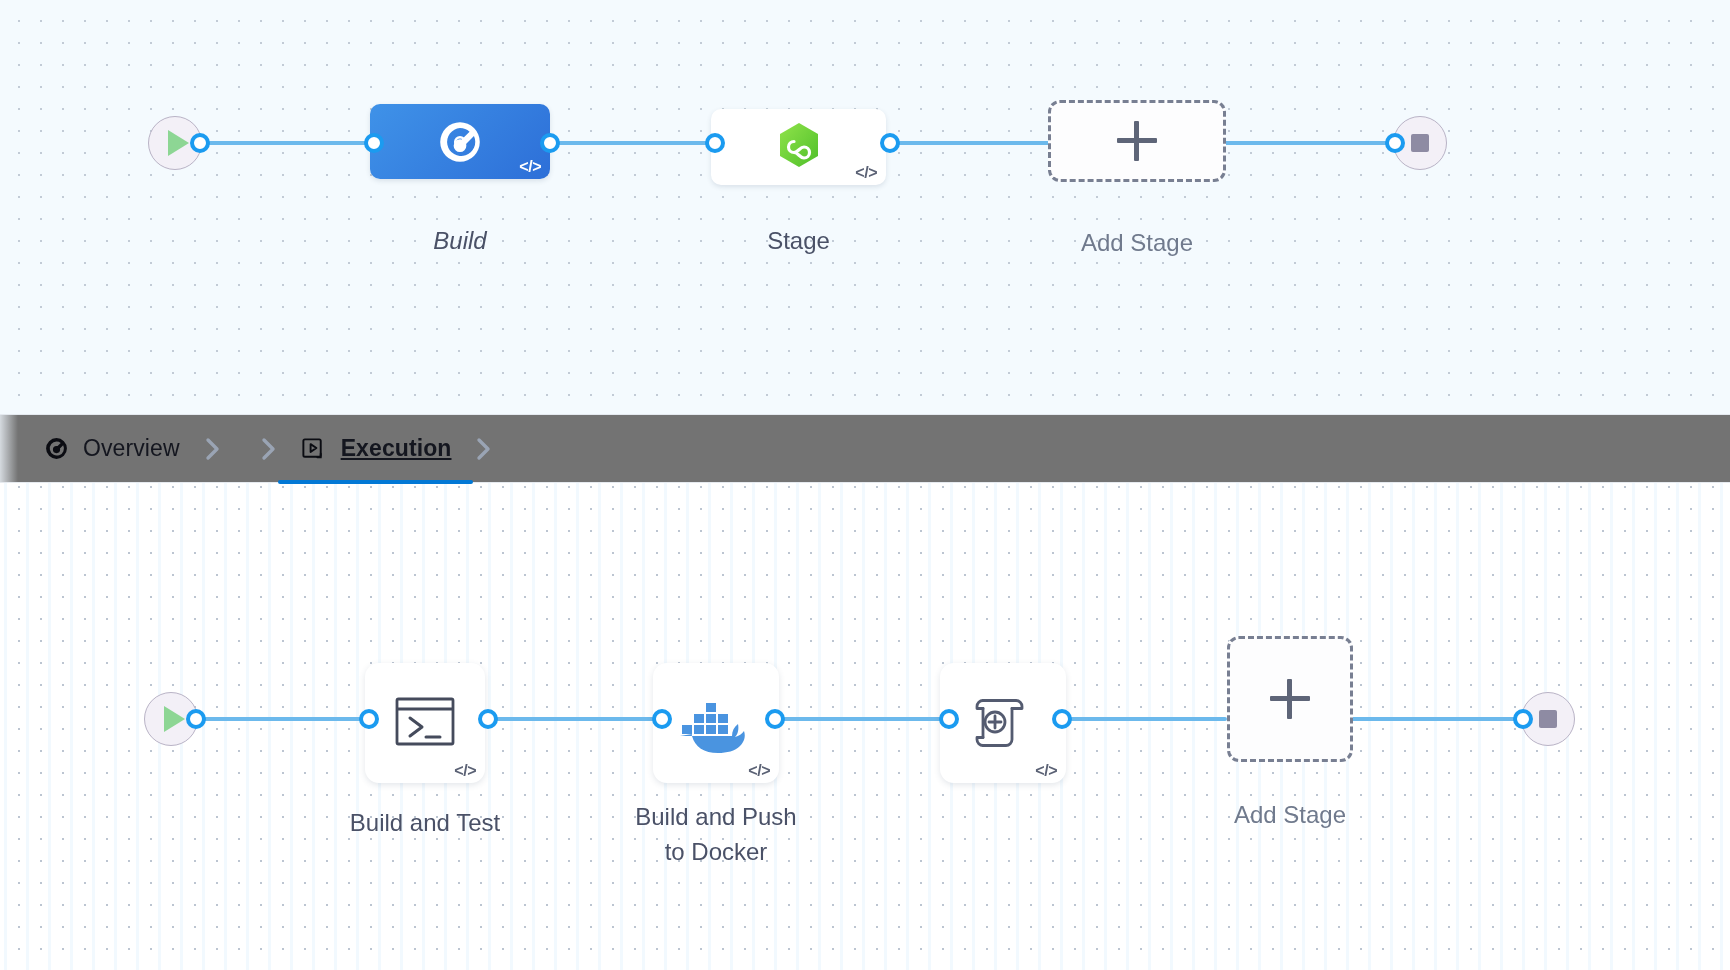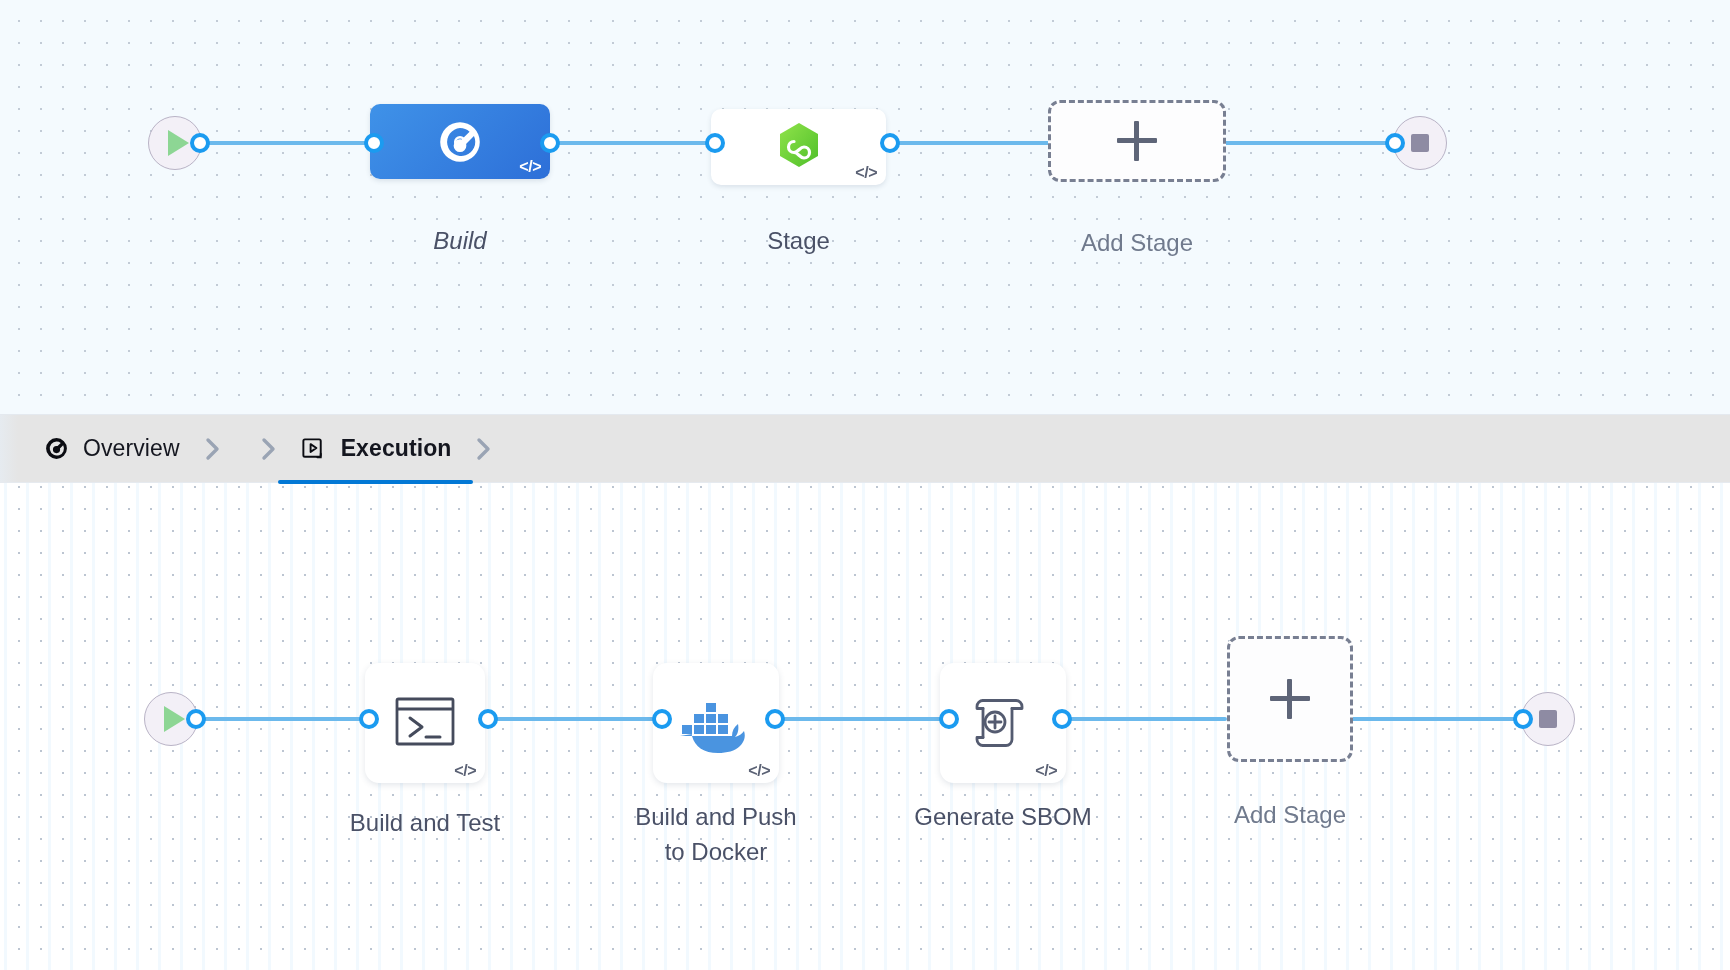--- a/index.html
+++ b/index.html
@@ -21,40 +21,40 @@
     overflow: hidden;
   }
   .stage-canvas::after {
     content: ""; position: absolute; left: 0; right: 0; bottom: 0; height: 1px;
     background: #e4e9ef;
   }
 
   
   .tabbar {
     position: absolute; left: 0; top: 415px; width: 1730px; height: 68px;
-    background: #e5e5e5;
+    background: #737373;
     display: flex; align-items: center;
     border-bottom: 1px solid #e6eaef;
     z-index: 5;
   }
   .tabbar::before{
     content:""; position:absolute; left:0; top:0; width:18px; height:100%;
     background: linear-gradient(to right, rgba(230,236,242,.85), rgba(255,255,255,0));
     pointer-events:none;
   }
   .tab {
     display: flex; align-items: center; gap: 13px;
     height: 68px; padding: 0 4px;
     position: relative;
     cursor: pointer;
   }
   .tab .tab-label {
     font-size: 23px; color: #14161f; letter-spacing: .1px; white-space: nowrap;
   }
-  .tab.active .tab-label { font-weight: bold; }
+  .tab.active .tab-label { font-weight: bold; text-decoration: underline; }
   .tab.active::after {
     content: ""; position: absolute; left: -18px; right: -18px; bottom: -1px;
     height: 4px; background: #0278d5; border-radius: 2px;
   }
   .tab-icon { width: 28px; height: 28px; display: flex; align-items: center; justify-content: center; }
   .tab-sep {
     width: 56px; display: flex; align-items: center; justify-content: center;
     color: #9aa4b4;
   }
 
@@ -293,21 +293,20 @@
           <path d="M42 16.5v31a6 6 0 0 1-6 6H13"></path>
           <path d="M13 16.5v29"></path>
           <path d="M13 45.5H7v2a6 6 0 0 0 6 6"></path>
           <circle cx="25" cy="30" r="10"></circle>
           <path d="M25 24v12M19 30h12"></path>
         </g>
       </svg>
       <span class="codetag dark">&lt;/&gt;</span>
     </div>
     <div class="port" style="left:1052px; top:226px;"></div>
-    <div class="node-label" style="left:903px; top:317px; width:200px;">Generate SBOM</div>
 
     <div class="dashed-box" style="left:1227px; top:653px; width:126px; height:126px; top:153px;">
       <div class="plus"></div>
     </div>
     <div class="node-label muted" style="left:1210px; top:315px; width:160px;">Add Stage</div>
 
     <div class="port" style="left:1513px; top:226px;"></div>
     <div class="terminal" style="left:1521px; top:209px;">
       <div class="stop-sq"></div>
     </div>

